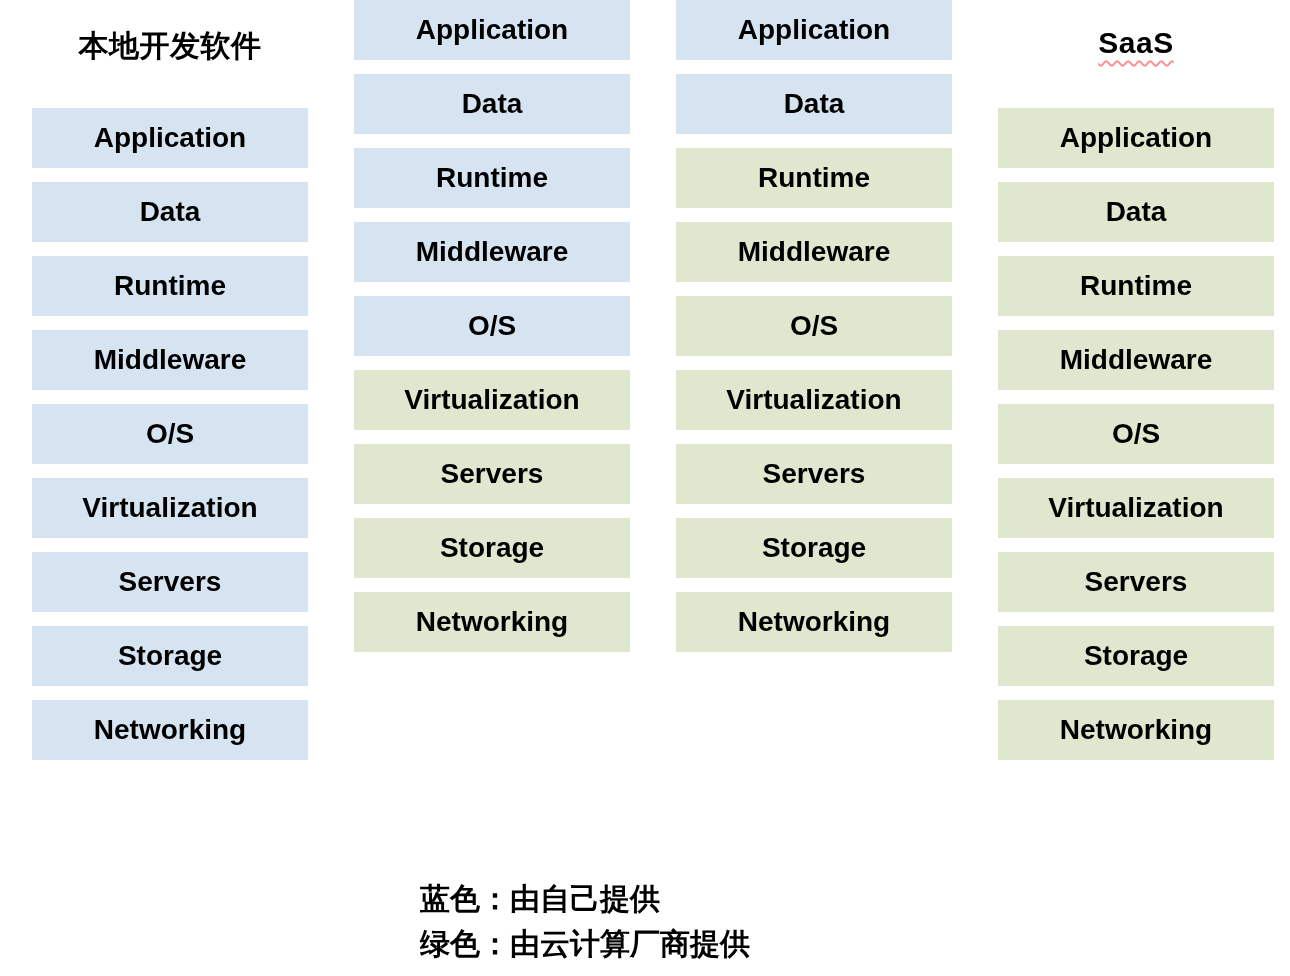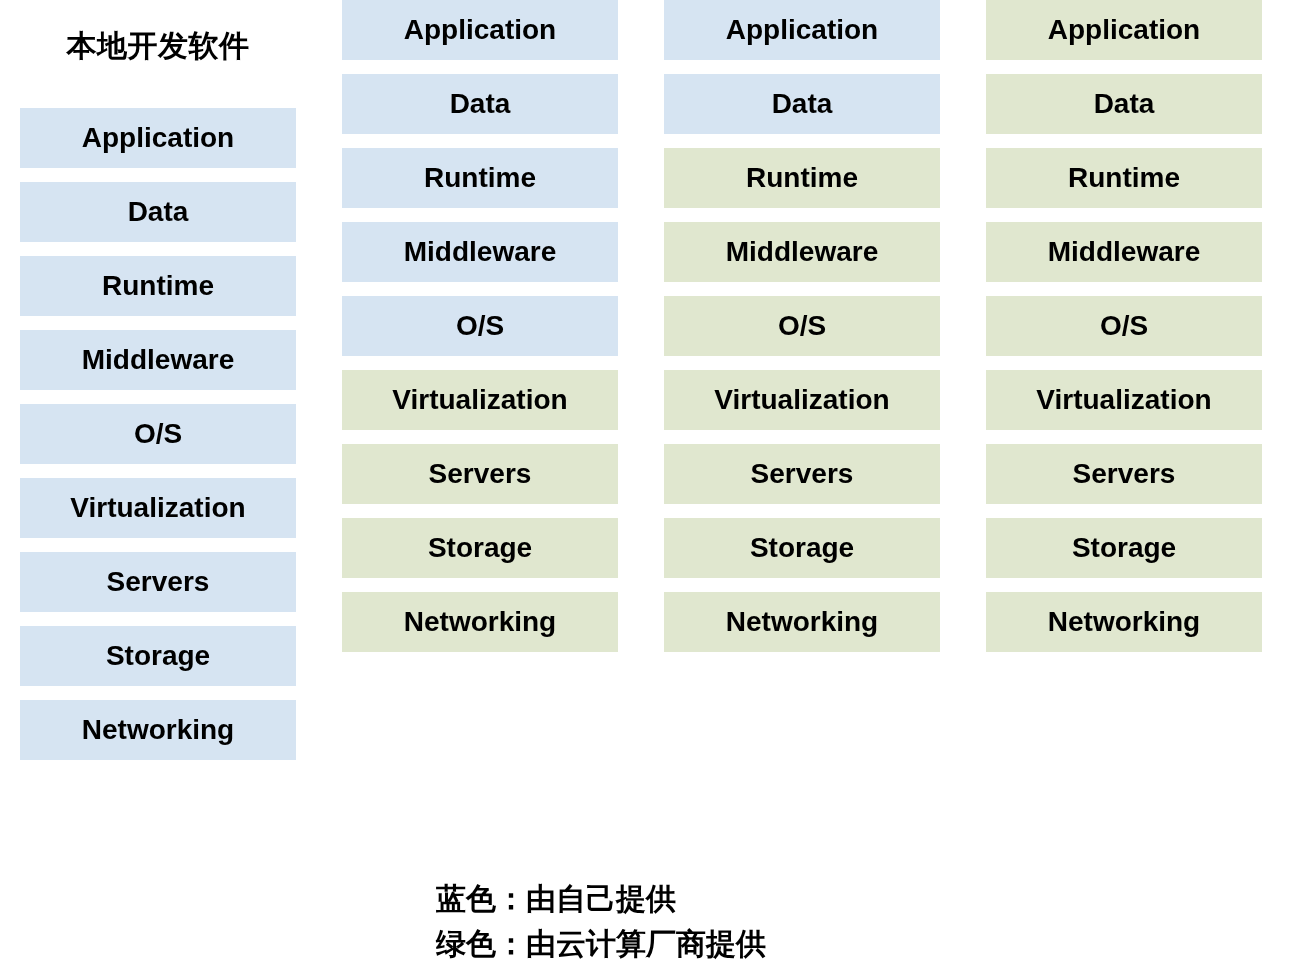--- a/index.html
+++ b/index.html
@@ -12,21 +12,21 @@
   }
   .board {
     position: relative;
     width: 1290px;
     height: 976px;
     background: #ffffff;
     overflow: hidden;
   }
   .columns {
     position: absolute;
-    left: 20px;
+    left: 32px;
     top: 0;
     display: flex;
     gap: 46px;
   }
   .column {
     width: 276px;
     display: flex;
     flex-direction: column;
   }
   .col-header {
@@ -53,21 +53,21 @@
     height: 60px;
     display: flex;
     align-items: center;
     justify-content: center;
     font-size: 28px;
   }
   .cell-blue  { background: var(--blue,  #d6e4f2); }
   .cell-green { background: var(--green, #e0e7cf); }
   .legend {
     position: absolute;
-    left: 436px;
+    left: 420px;
     top: 876px;
     font-size: 30px;
     line-height: 45px;
   }
 </style>
 </head>
 <body style="color: rgb(0, 0, 0); background: rgb(255, 255, 255);">
 
 <div class="board">
   <div class="columns" id="columns">
@@ -105,20 +105,21 @@
           <div class="cell cell-green">Runtime</div>
           <div class="cell cell-green">Middleware</div>
           <div class="cell cell-green">O/S</div>
           <div class="cell cell-green">Virtualization</div>
           <div class="cell cell-green">Servers</div>
           <div class="cell cell-green">Storage</div>
           <div class="cell cell-green">Networking</div>
         </div>
       </div>
       <div class="column">
+        <div class="col-header squiggly"><span>SaaS</span></div>
         <div class="cells">
           <div class="cell cell-green">Application</div>
           <div class="cell cell-green">Data</div>
           <div class="cell cell-green">Runtime</div>
           <div class="cell cell-green">Middleware</div>
           <div class="cell cell-green">O/S</div>
           <div class="cell cell-green">Virtualization</div>
           <div class="cell cell-green">Servers</div>
           <div class="cell cell-green">Storage</div>
           <div class="cell cell-green">Networking</div>

